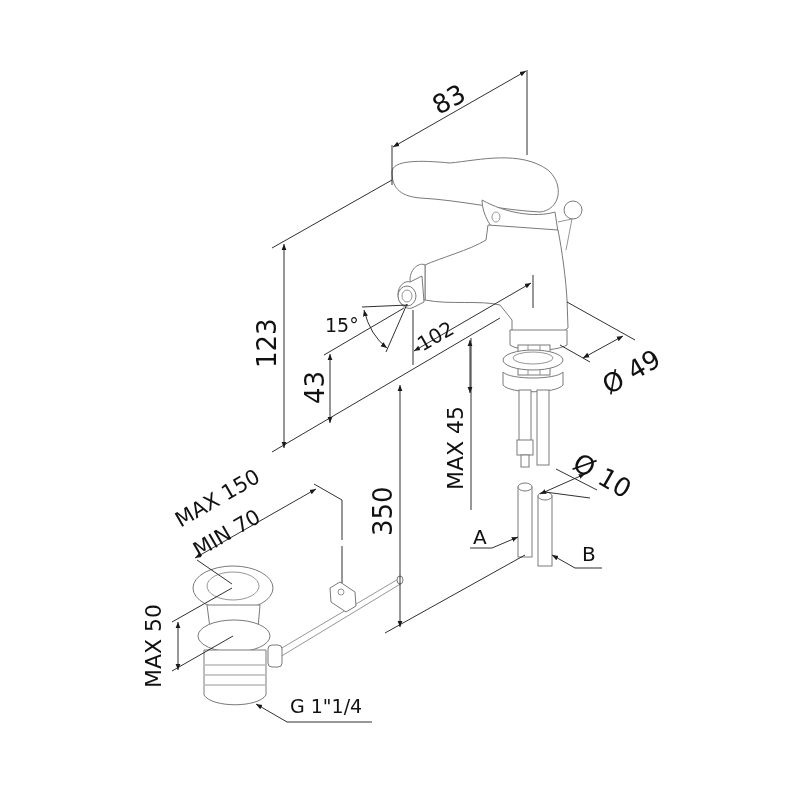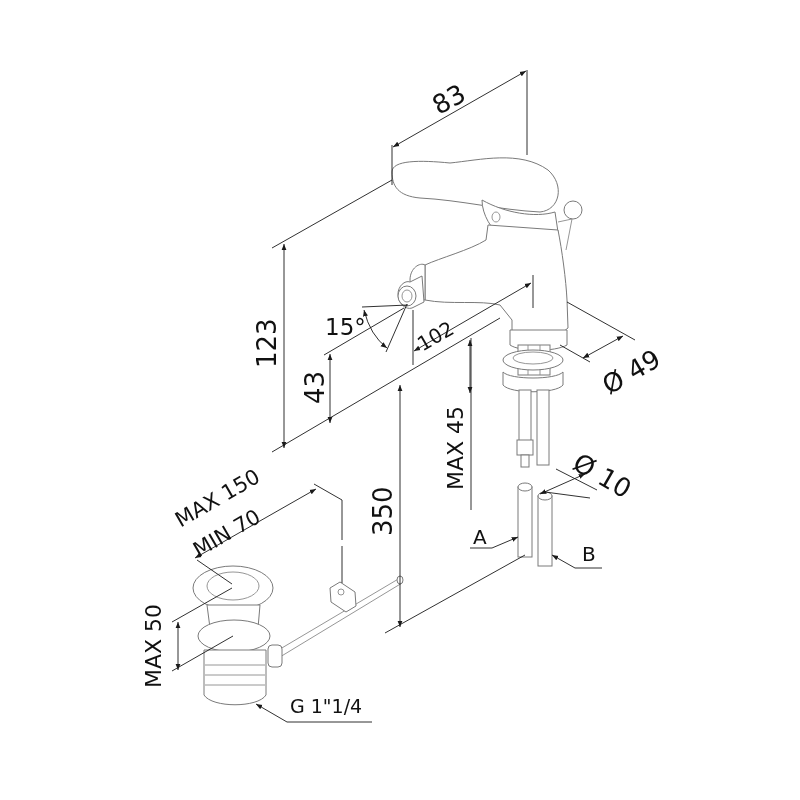--- a/index.html
+++ b/index.html
@@ -129,21 +129,21 @@
     <line class="dim" x1="178" y1="622" x2="178" y2="670" marker-start="url(#ah)" marker-end="url(#ah)"></line>
 
     <line class="dim" x1="372" y1="722" x2="287" y2="722"></line>
     <line class="dim" x1="287" y1="722" x2="256" y2="704" marker-end="url(#ah)"></line>
   </g>
 </svg>
 
 <div class="lbl" style="left:428px;top:96px;font-size:26px;transform:rotate(-29deg);">83</div>
 <div class="lbl" style="left:254px;top:368px;font-size:26px;transform:rotate(-90deg);">123</div>
 <div class="lbl" style="left:302px;top:404px;font-size:26px;transform:rotate(-90deg);">43</div>
-<div class="lbl" style="left:325px;top:316px;font-size:23px;">15°</div>
+<div class="lbl" style="left:325px;top:316px;font-size:19px;">15°</div>
 <div class="lbl" style="left:414px;top:337px;font-size:20px;transform:rotate(-30deg);">102</div>
 <div class="lbl" style="left:598px;top:376px;font-size:26px;transform:rotate(-30deg);">Ø 49</div>
 <div class="lbl" style="left:445px;top:490px;font-size:22px;transform:rotate(-90deg);">MAX 45</div>
 <div class="lbl" style="left:582px;top:449px;font-size:26px;transform:rotate(30deg);">Ø 10</div>
 <div class="lbl" style="left:473px;top:527px;font-size:20px;">A</div>
 <div class="lbl" style="left:582px;top:544px;font-size:20px;">B</div>
 <div class="lbl" style="left:370px;top:536px;font-size:26px;transform:rotate(-90deg);">350</div>
 <div class="lbl" style="left:172px;top:513px;font-size:21px;transform:rotate(-30deg);">MAX 150</div>
 <div class="lbl" style="left:190px;top:543px;font-size:21px;transform:rotate(-30deg);">MIN 70</div>
 <div class="lbl" style="left:143px;top:688px;font-size:22px;transform:rotate(-90deg);">MAX 50</div>

